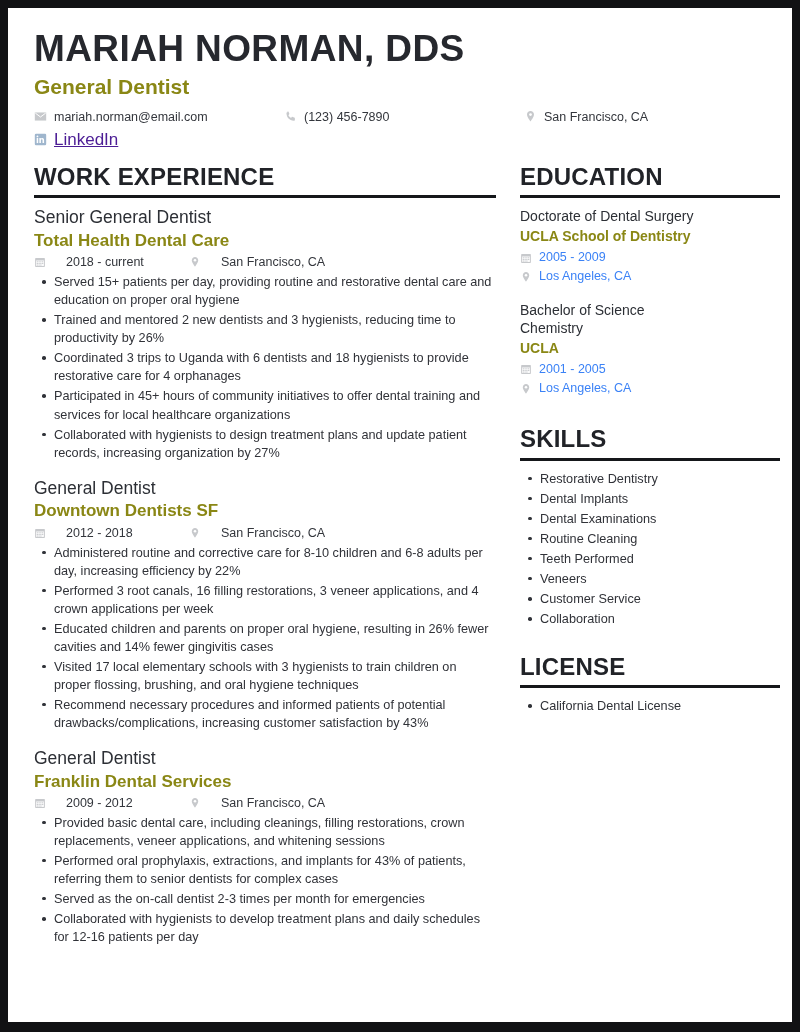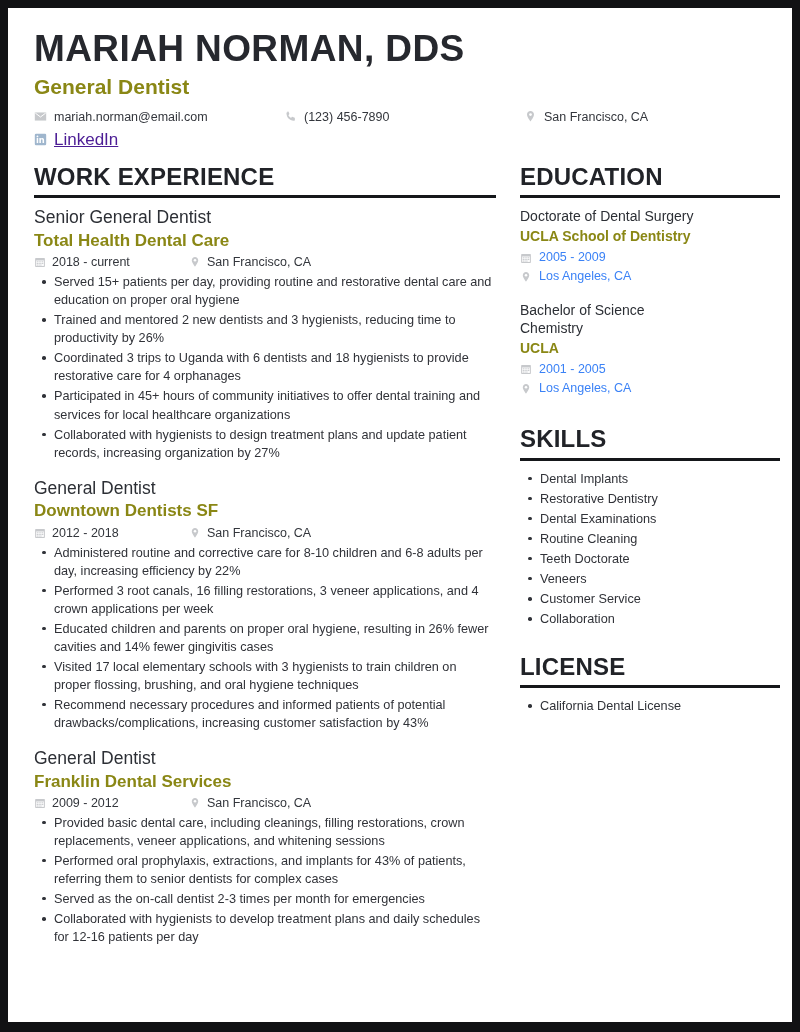--- a/index.html
+++ b/index.html
@@ -122,21 +122,21 @@
   .meta-row {
     display: flex;
     align-items: center;
     font-size: 12.5px;
     color: #33363c;
     margin-bottom: 4px;
   }
   .meta-item {
     display: flex;
     align-items: center;
-    gap: 6px;
+    gap: 20px;
     text-align: center;
   }
   .meta-date { width: 155px; flex: 0 0 155px; }
 
   ul.bullets {
     list-style: none;
     margin: 0;
     padding: 0;
   }
   ul.bullets li {
@@ -465,25 +465,25 @@
             </div>
           </div>
         </div>
 
         <div class="spacer-sm"></div>
 
         <div class="sec-right">
           <h2 class="sec-title">SKILLS</h2>
           <div class="sec-rule"></div>
           <ul class="bullets">
+            <li>Restorative Dentistry</li>
             <li>Dental Implants</li>
-            <li>Restorative Dentistry</li>
             <li>Dental Examinations</li>
             <li>Routine Cleaning</li>
-            <li>Teeth Doctorate</li>
+            <li>Teeth Performed</li>
             <li>Veneers</li>
             <li>Customer Service</li>
             <li>Collaboration</li>
           </ul>
         </div>
 
         <div class="spacer-md"></div>
 
         <div class="sec-right">
           <h2 class="sec-title">LICENSE</h2>

